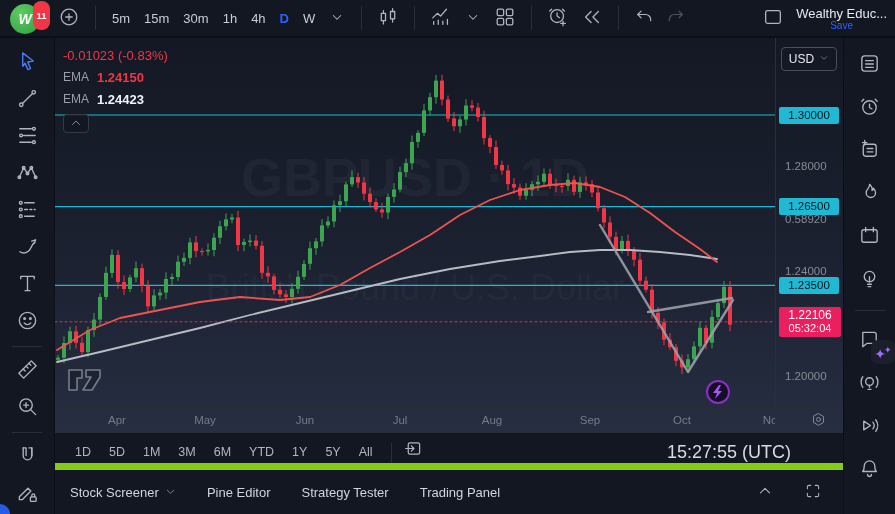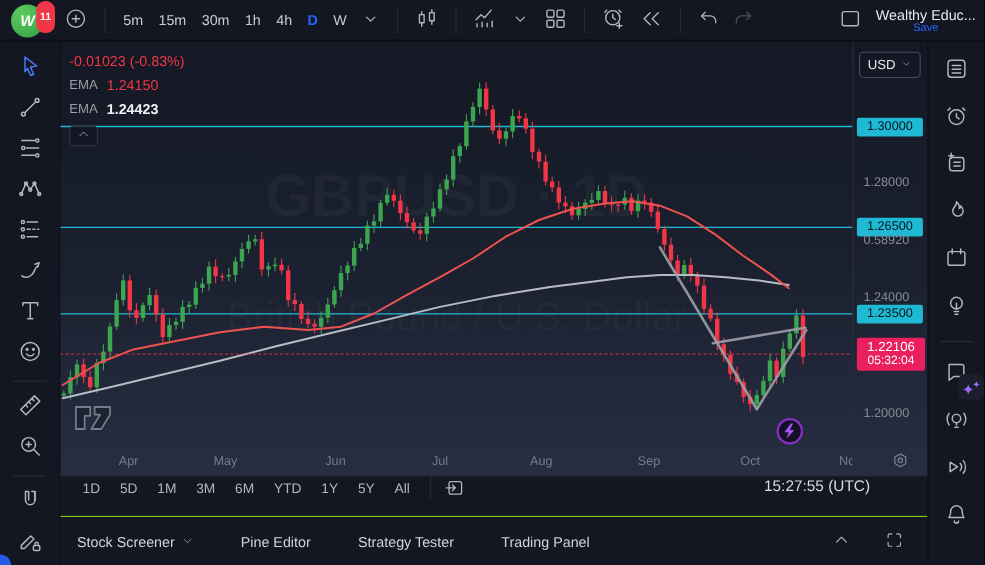--- a/index.html
+++ b/index.html
@@ -60,34 +60,34 @@
   .tick{position:absolute;left:0;width:100%;font-size:11.5px;color:#868b93;padding-left:9px}
   .tick.level{left:3px;width:60px;background:#1fb9d4;color:#06121a;text-align:center;border-radius:2px;height:17px;line-height:17px;padding-left:0}
   .tick.last{left:3px;width:62px;background:#ea1f5f;color:#fff;text-align:center;border-radius:2px;padding:2px 0 3px}
   .tick.last .p{font-size:12px;font-weight:normal;line-height:13px}
   .tick.last .cd{font-size:11px;line-height:12px}
   
   .legend{position:absolute;left:8px;top:10px;z-index:5}
   .lg-row{font-size:13px;margin-bottom:7px;display:flex;gap:8px;cursor:default}
   .lg-change{color:#f23645}
   .lg-label{color:#9a9ea7;font-size:12px}
-  .v-red{color:#f23645;font-weight:normal}.v-white{color:#f0f3fa;font-weight:bold}
+  .v-red{color:#f23645;font-weight:bold}.v-white{color:#f0f3fa;font-weight:bold}
   .collapse-btn{width:26px;height:19px;border:1px solid #363a45;border-radius:4px;background:#131722cc;
     display:flex;align-items:center;justify-content:center;cursor:pointer;margin-top:2px}
   .collapse-btn svg{width:12px;height:12px}
   
-  .range-bar{height:38px;display:flex;align-items:flex-start;padding-left:13px;gap:4px;
-    border-top:1px solid #2a2e39;border-bottom:1px solid #84cc16;background:#131722}
+  .range-bar{height:38px;display:flex;align-items:flex-end;padding-left:13px;gap:4px;
+    border-top:1px solid #2a2e39;border-bottom:7px solid #84cc16;background:#131722}
   .rb{font-size:12.5px;color:#b2b5be;padding:4px 7px;border-radius:4px;cursor:pointer}
   .rb-sep{width:1px;height:20px;background:#2a2e39;margin:0 7px}
   .goto{cursor:pointer;display:flex}
   .goto svg{width:21px;height:21px}
-  .clock{margin-left:auto;padding-right:52px;font-size:14px;color:#d8dbe0;cursor:pointer}
+  .clock{margin-left:auto;padding-right:52px;font-size:18px;color:#d8dbe0;cursor:pointer}
   
-  .footer{flex:1;display:flex;align-items:center;padding-left:15px;gap:43px;background:#131722;font-size:13px}
+  .footer{flex:1;display:flex;align-items:center;padding-left:15px;gap:31px;background:#131722;font-size:13px}
   .ft-item{display:flex;align-items:center;gap:6px;cursor:pointer;color:#d1d4dc;white-space:nowrap}
   .ft-item svg{width:11px;height:11px}
   .ft-right{margin-left:auto;display:flex;align-items:center;gap:24px;padding-right:18px}
   .ft-right .tool{width:24px;height:24px}
   .ft-right svg{width:18px;height:18px}
   .corner-accent{position:absolute;left:0;bottom:0;width:10px;height:10px;background:#2962ff;border-top-right-radius:10px;opacity:.9}
 </style>
 </head>
 <body>
 

